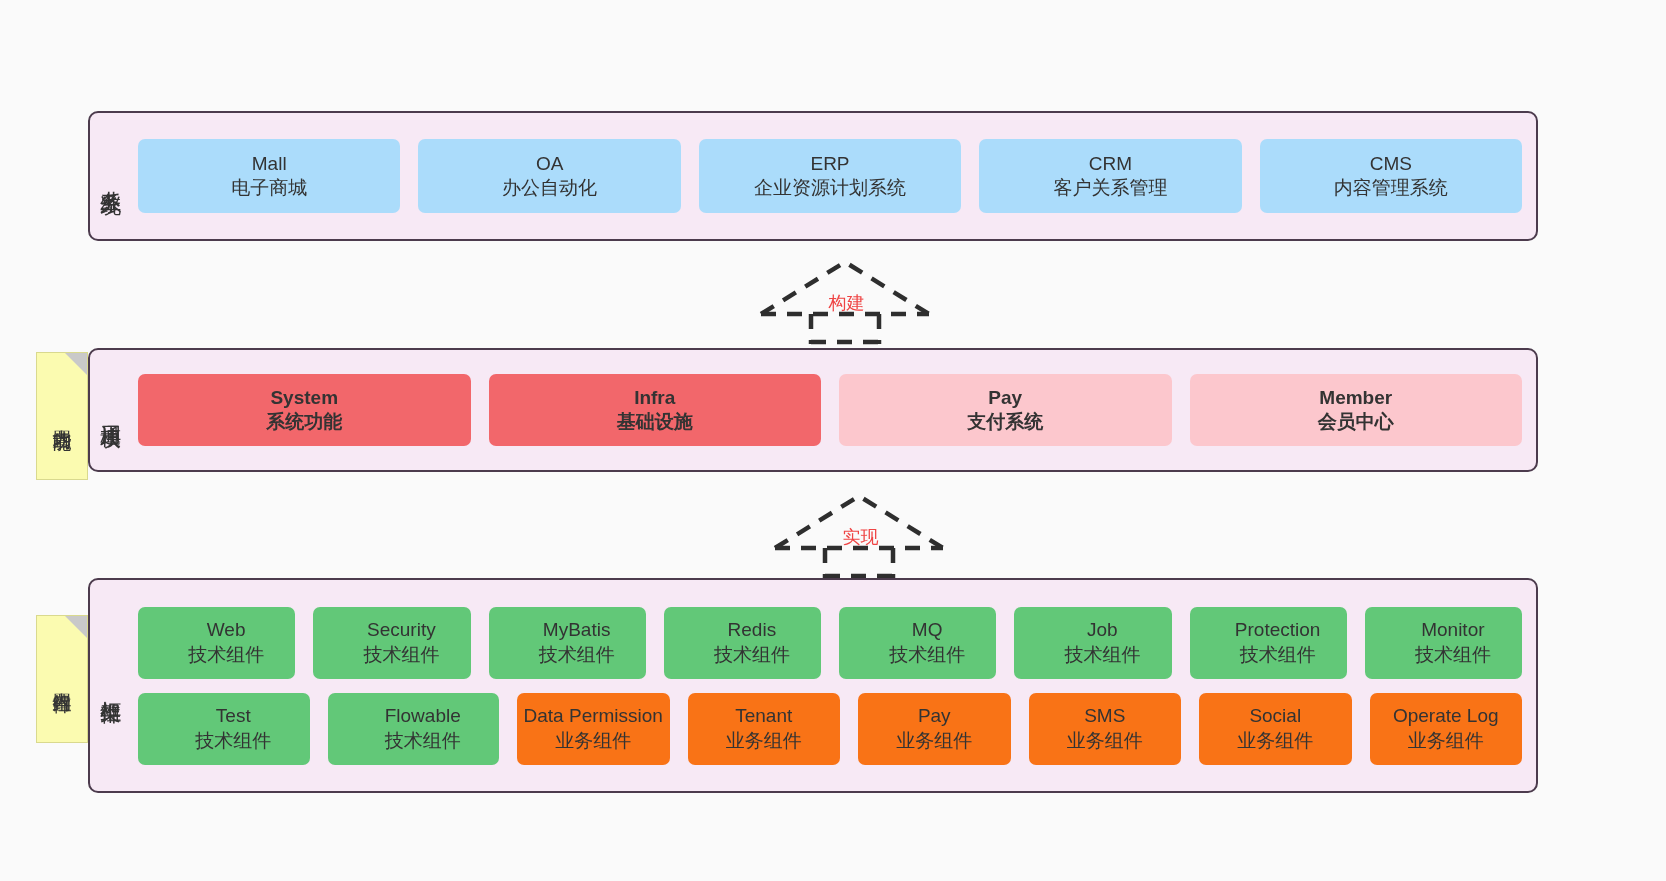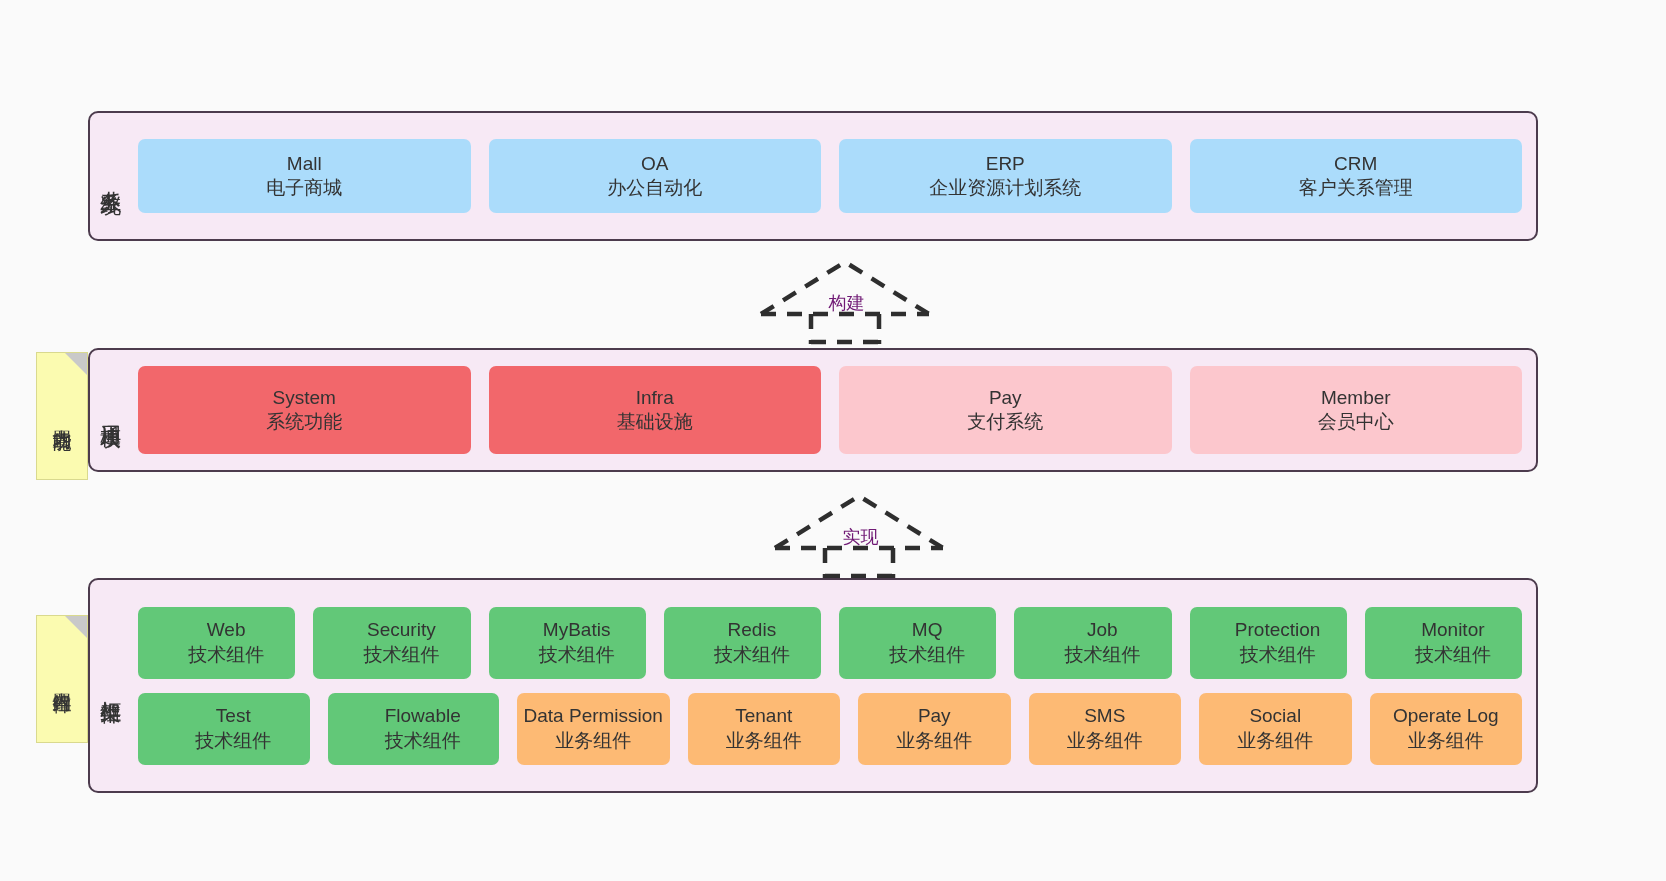--- a/index.html
+++ b/index.html
@@ -70,30 +70,30 @@
     box-sizing: border-box;
   }
   .cell .cell-name { display: block; }
   .cell .cell-sub  { display: block; }
 
   
   .c-blue        { background: #abdcfb; }
   .c-red         { background: #f2676b; }
   .c-pink        { background: #fcc7cd; }
   .c-green       { background: #62c878; padding-left: 25px; }
-  .c-green-light { background: #fdba74; }
+  .c-green-light { background: #f97316; }
 
   
   #layer-business  { left: 88px;  top: 111px; width: 1450px; height: 130px; }
   #layer-common    { left: 88px;  top: 348px; width: 1450px; height: 124px; }
   #layer-framework { left: 88px;  top: 578px; width: 1450px; height: 215px; }
 
   #layer-business  .layer-body { padding-top: 0; }
   #layer-business  .cell { height: 74px; text-align: center; }
-  #layer-common    .cell { height: 88px; }
+  #layer-common    .cell { height: 72px; font-weight: bold; }
   #layer-framework .cell { height: 72px; }
 
   
   .note {
     position: absolute;
     box-sizing: border-box;
     background: #fbfbb0;
     border: 1px solid #d9d98e;
     display: flex;
     align-items: center;
@@ -117,21 +117,21 @@
   }
   #note-builtin-function  { left: 36px; top: 352px; width: 52px; height: 128px; }
   #note-builtin-component { left: 36px; top: 615px; width: 52px; height: 128px; }
 
   
   .arrow { position: absolute; }
   .arrow svg { display: block; overflow: visible; }
   .arrow-label {
     position: absolute;
     font-size: 18px;
-    color: #701a75;
+    color: #ef4444;
     background: transparent;
     white-space: nowrap;
     user-select: none;
     left: 50%;
     transform: translateX(-46%);
   }
   #arrow-build      { left: 757px; top: 258px; width: 176px; height: 86px; }
   #arrow-build      .arrow-label { top: 33px; }
   #arrow-implement  { left: 771px; top: 492px; width: 176px; height: 86px; }
   #arrow-implement  .arrow-label { top: 33px; }
@@ -151,20 +151,24 @@
         <span class="cell-name">OA</span>
         <span class="cell-sub">办公自动化</span>
       </div>
       <div class="cell c-blue">
         <span class="cell-name">ERP</span>
         <span class="cell-sub">企业资源计划系统</span>
       </div>
       <div class="cell c-blue">
         <span class="cell-name">CRM</span>
         <span class="cell-sub">客户关系管理</span>
+      </div>
+      <div class="cell c-blue">
+        <span class="cell-name">CMS</span>
+        <span class="cell-sub">内容管理系统</span>
       </div>
     </div>
   </div>
 </div>
 
 <div class="arrow" id="arrow-build">
   <svg width="176" height="86" viewBox="0 0 176 86">
     <path d="M 4 56 L 88 4 L 172 56" fill="none" stroke="#2e2e2e" stroke-width="4.5" stroke-dasharray="15,11" stroke-linecap="butt"></path>
     <path d="M 4 56 L 172 56" fill="none" stroke="#2e2e2e" stroke-width="4.5" stroke-dasharray="15,11" stroke-linecap="butt"></path>
     <path d="M 54 56 L 54 86" fill="none" stroke="#2e2e2e" stroke-width="4.5" stroke-dasharray="15,11" stroke-linecap="butt"></path>

